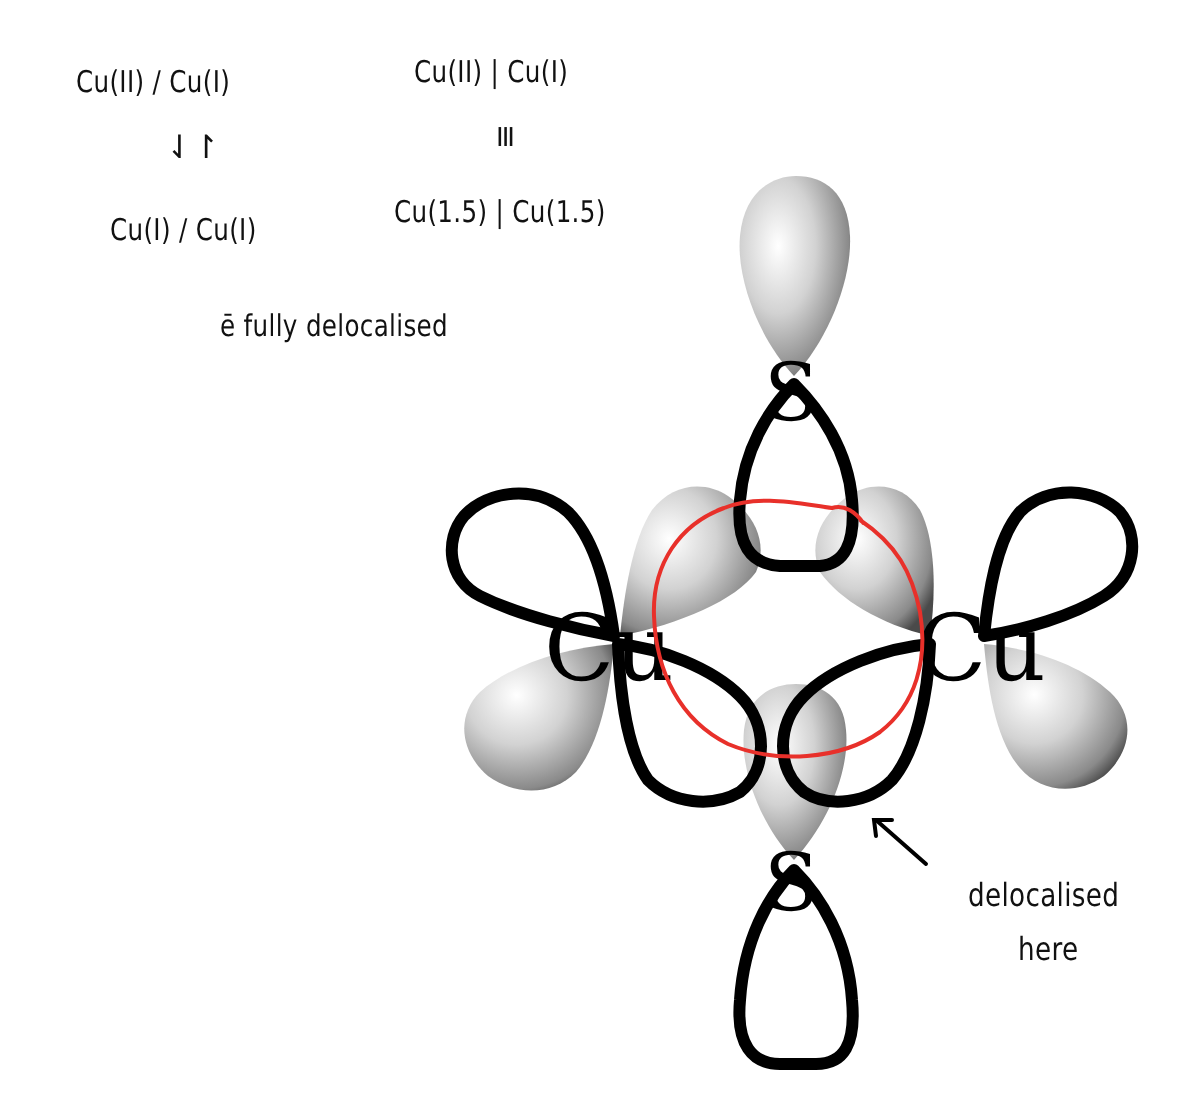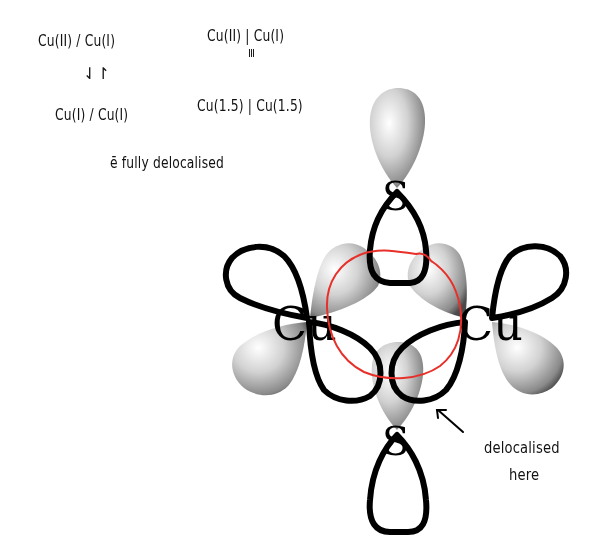--- a/index.html
+++ b/index.html
@@ -19,21 +19,21 @@
     .atom-label { font-family: "DejaVu Serif", serif; font-size: 46px; fill: #000; }
   </style>
 </head>
 <body>
 
 <div class="note" style="left:38px; top:32px;">Cu(II) / Cu(I)</div>
 <div class="eq-sym" style="left:83px; top:64px; font-size:16px;">⇃↾</div>
 <div class="note" style="left:55px; top:106px;">Cu(I) / Cu(I)</div>
 
 <div class="note" style="left:207px; top:27px;">Cu(II) | Cu(I)</div>
-<div class="eq-sym" style="left:248px; top:48px; font-size:10px; letter-spacing:-1px;">III</div>
+<div class="eq-sym" style="left:248px; top:62px; font-size:13px; letter-spacing:-1px;">III</div>
 <div class="note" style="left:197px; top:97px;">Cu(1.5) | Cu(1.5)</div>
 
 <div class="note" style="left:110px; top:154px;">ē fully delocalised</div>
 
 <div class="note" style="left:484px; top:438px; font-size:16px;">delocalised</div>
 <div class="note" style="left:509px; top:465px; font-size:16px;">here</div>
 
 <svg class="diagram" width="601" height="552" viewBox="0 0 601 552">
   <defs>
     <radialGradient id="lobeGrad" cx="0.35" cy="0.35" r="0.75">

